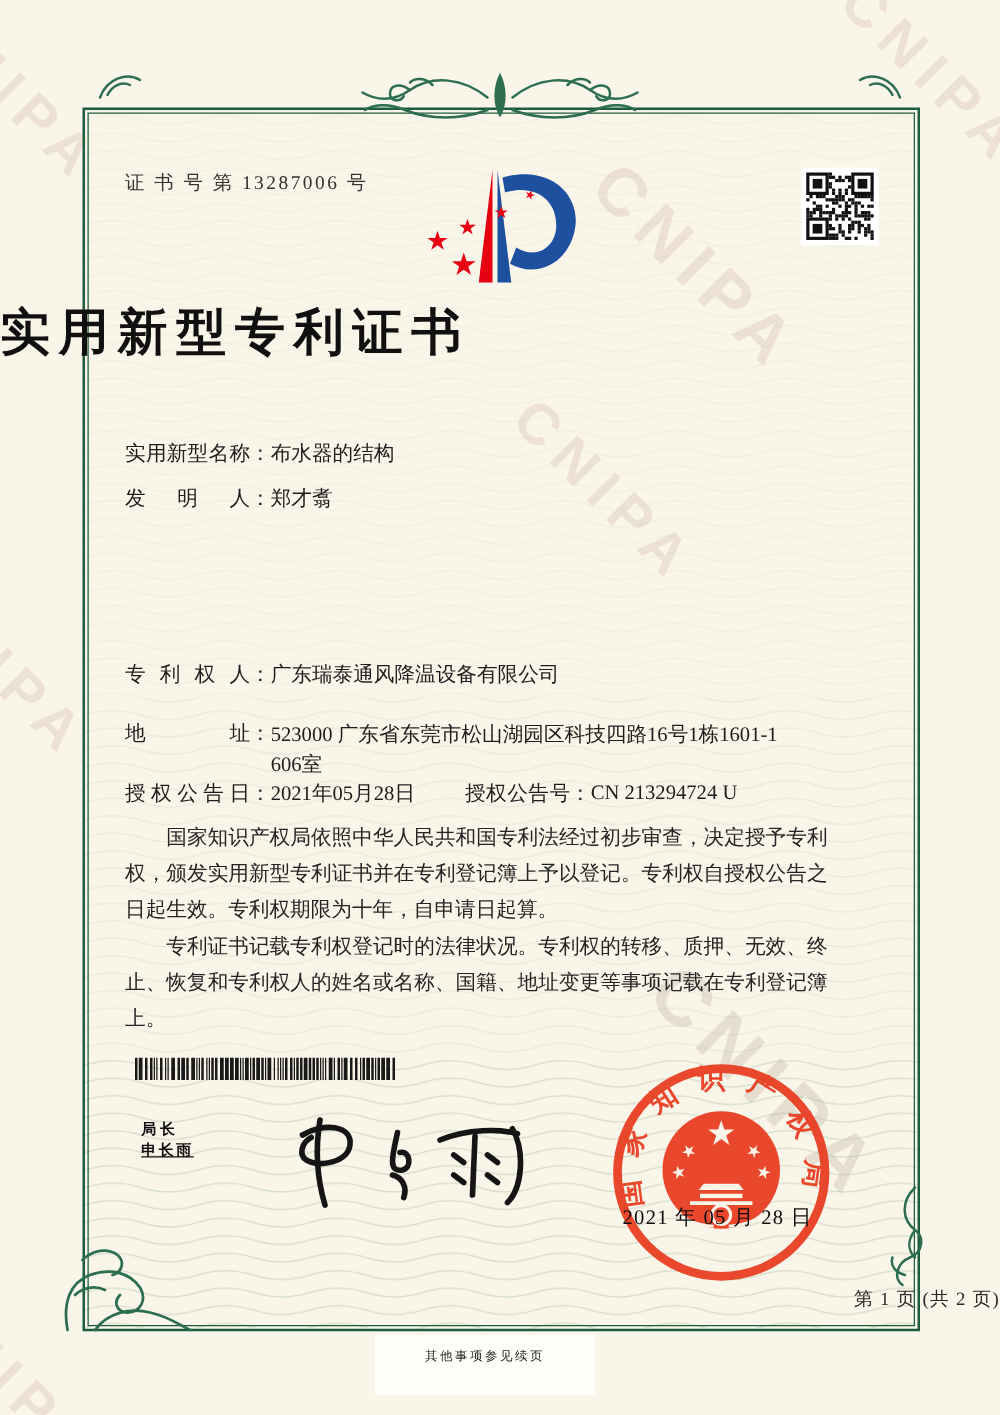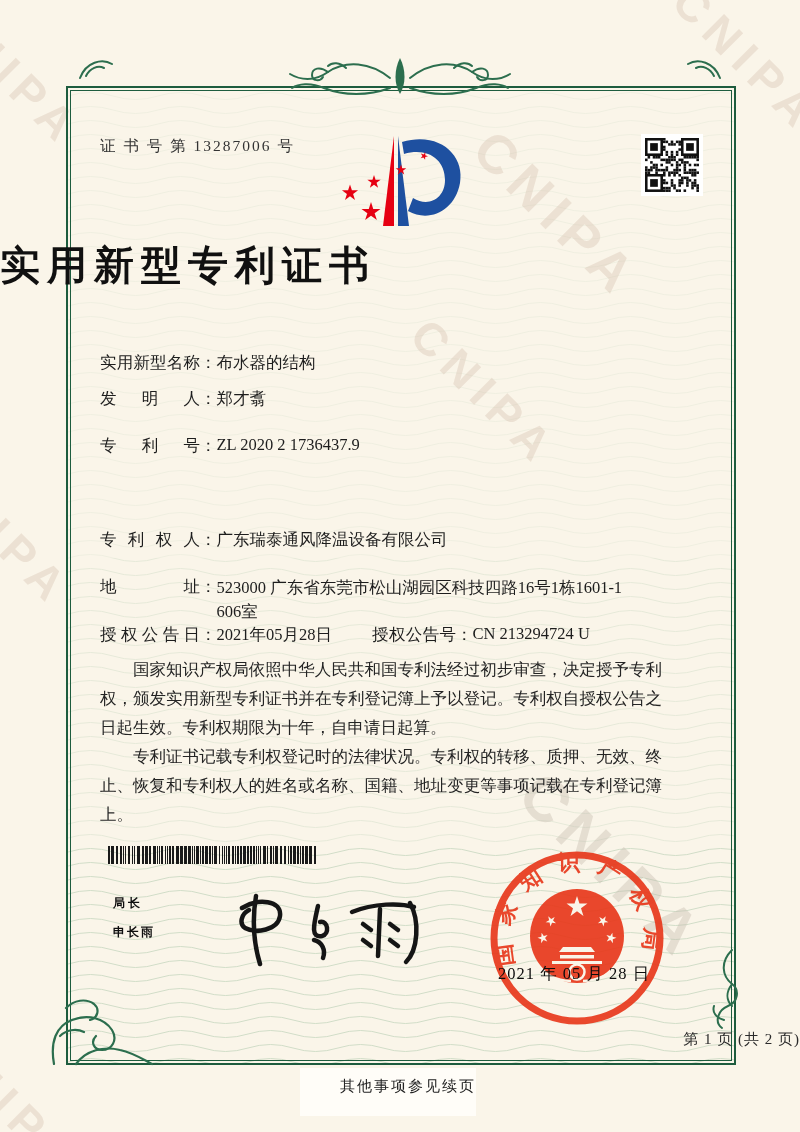--- a/index.html
+++ b/index.html
@@ -60,31 +60,31 @@
 
   .paragraphs{position:absolute;left:100px;top:655px;width:562px;z-index:4;
               font-size:16.5px;line-height:29px;color:#242424;text-align:justify;}
   .paragraphs p{text-indent:2em;}
 
   .barcode{position:absolute;left:108px;top:846px;z-index:4;background:transparent;}
 
   .signer{position:absolute;left:113px;top:895px;z-index:5;
           font-family:"Liberation Sans","DejaVu Sans",sans-serif;
           font-weight:600;font-size:12px;color:#0f0f0f;letter-spacing:3px;}
-  .signer .signer-name{margin-top:12px;letter-spacing:2px;}
+  .signer .signer-name{letter-spacing:2px;text-decoration:underline;}
   .signature{position:absolute;left:212px;top:876px;z-index:5;}
 
   .seal{position:absolute;left:487px;top:848px;z-index:4;}
   .seal-date{position:absolute;left:498px;top:963px;width:164px;z-index:6;
              font-size:16.5px;color:#0d0d0d;letter-spacing:1px;}
 
   .page-info{position:absolute;left:0;top:1030px;width:100%;text-align:right;z-index:4;
              font-size:15px;color:#2a2a2a;letter-spacing:1px;}
   .cont-strip{position:absolute;left:300px;top:1068px;width:176px;height:48px;background:#fffdf8;
-              z-index:4;text-align:right;line-height:36px;font-size:15px;color:#222;
+              z-index:4;text-align:center;line-height:36px;font-size:10px;color:#222;
               letter-spacing:2px;}
 </style>
 </head>
 <body>
 
 <div class="paper">
 
   <svg class="waves" width="666" height="975">
     <defs>
       <pattern id="wv" width="90" height="14" patternUnits="userSpaceOnUse">
@@ -314,23 +314,20 @@
   </svg>
 
   <h1 class="title">实用新型专利证书</h1>
 
   <div class="row row-name">
     <span class="lbl">实用新型名称</span><span class="colon">：</span><span class="val">布水器的结构</span>
   </div>
   <div class="row row-inventor">
     <span class="lbl">发明人</span><span class="colon">：</span><span class="val">郑才翥</span>
   </div>
-  <div class="row row-patno">
-    <span class="lbl">专利号</span><span class="colon">：</span><span class="val">ZL 2020 2 1736437.9</span>
-  </div>
   <div class="row row-patentee">
     <span class="lbl">专利权人</span><span class="colon">：</span><span class="val">广东瑞泰通风降温设备有限公司</span>
   </div>
   <div class="row row-address">
     <span class="lbl">地址</span><span class="colon">：</span><span class="addr-wrap"><span class="addr-line">523000 广东省东莞市松山湖园区科技四路16号1栋1601-1</span><span class="addr-line">606室</span></span>
   </div>
   <div class="row row-grant">
     <span class="lbl">授权公告日</span><span class="colon">：</span><span class="val">2021年05月28日</span>
     <span class="pair2">
       <span class="lbl">授权公告号</span><span class="colon">：</span><span class="val">CN 213294724 U</span>

